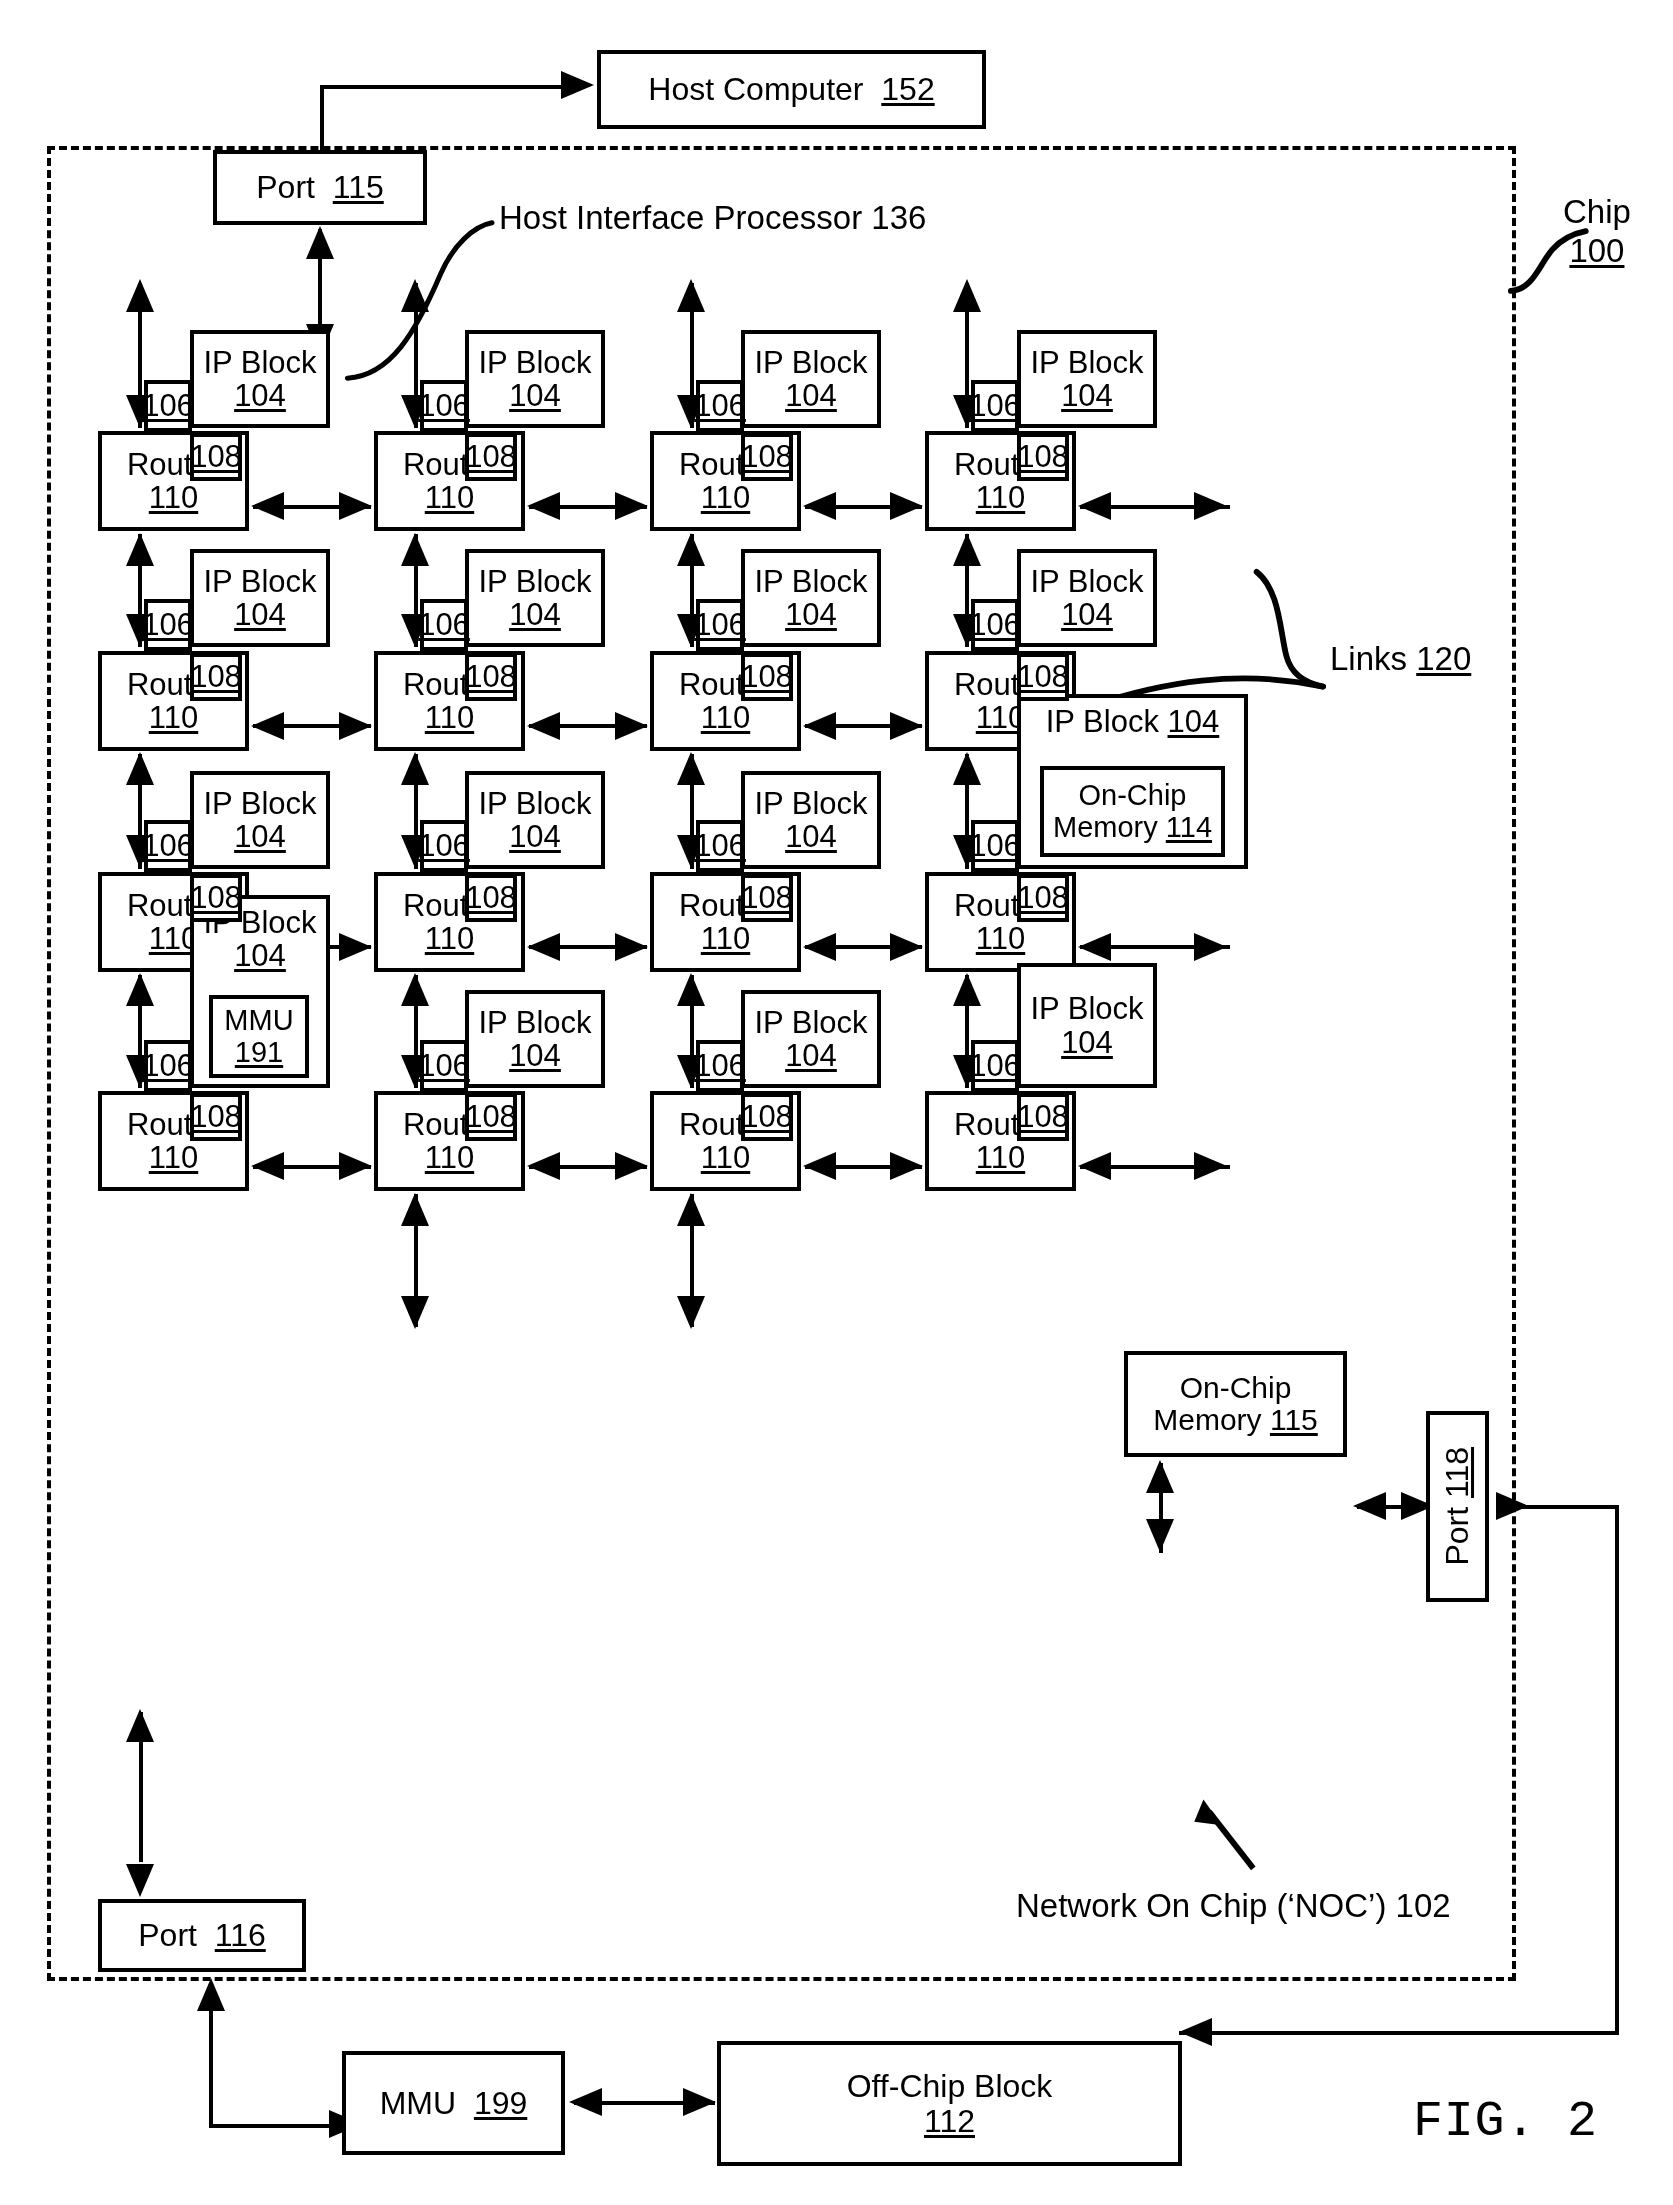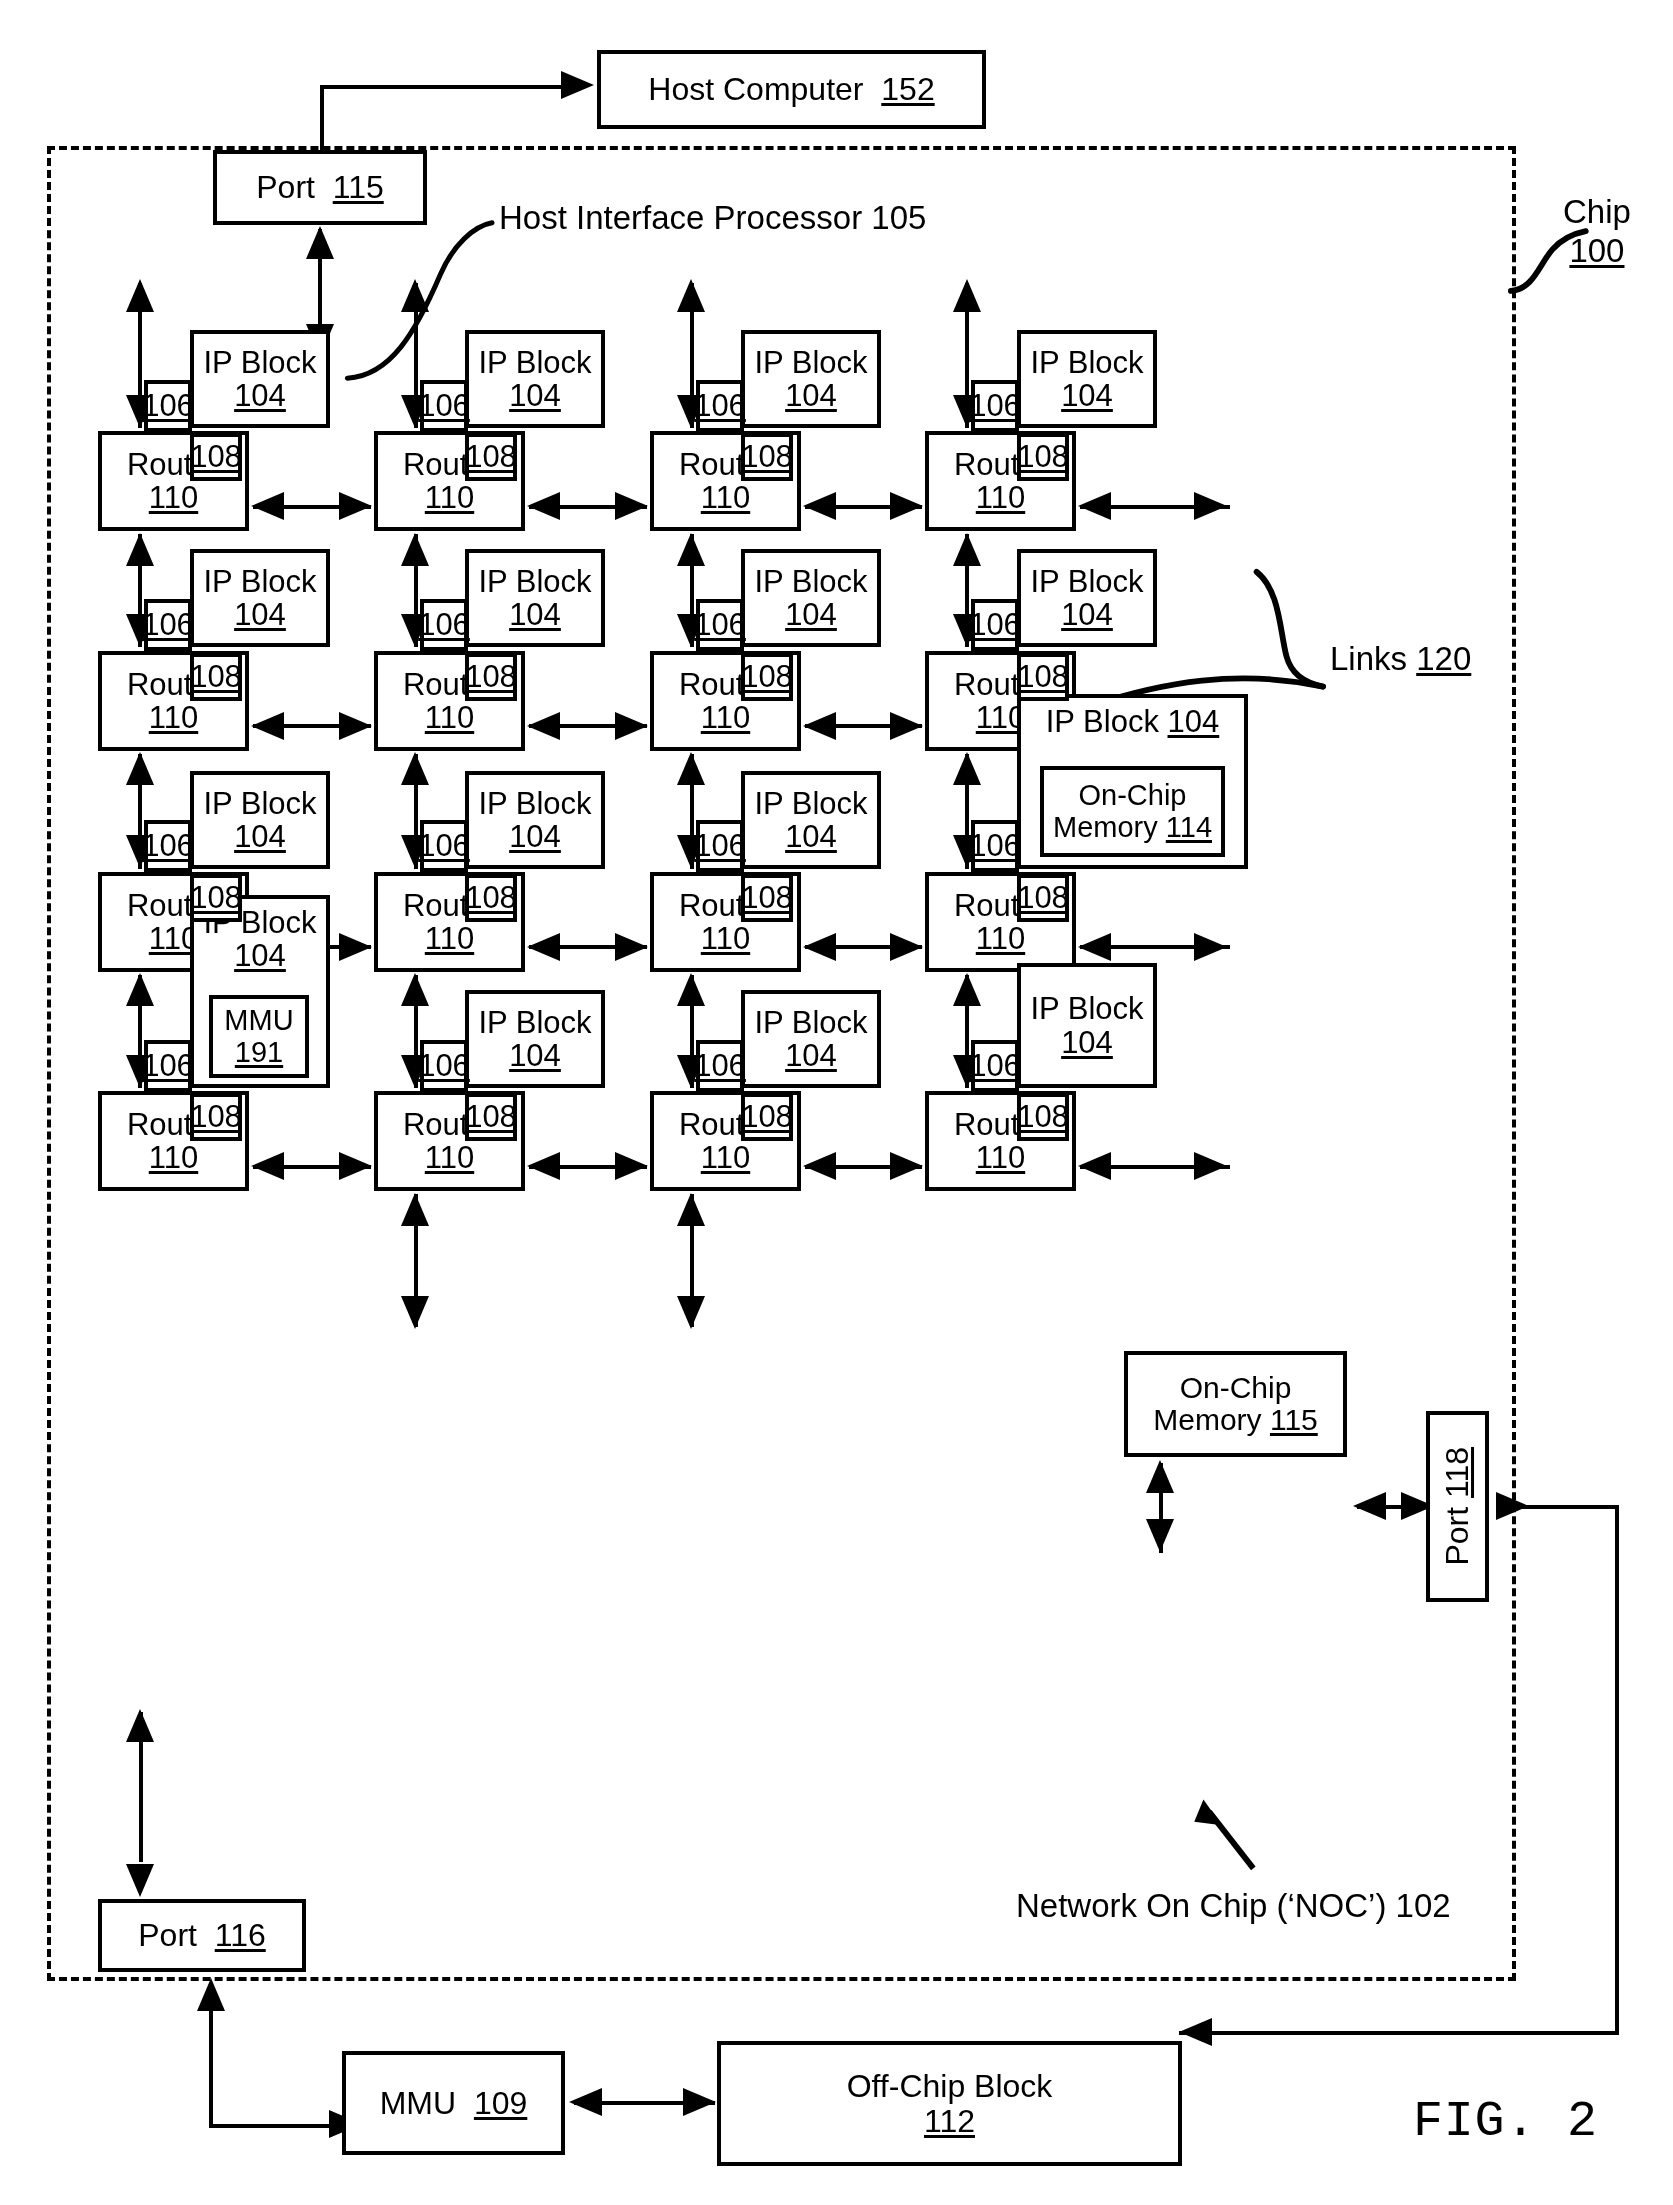--- a/index.html
+++ b/index.html
@@ -108,21 +108,21 @@
 
   <div class="box" style="left:213px; top:150px; width:214px; height:75px;">
     <div class="ln"><span>Port</span>&nbsp;&nbsp;<u class="ref">115</u></div>
   </div>
 
   <div class="vline" style="left:318px; top:229px; height:125px;"></div>
   <div class="ar ar-up" style="left:306px; top:226px;"></div>
   <div class="ar ar-down" style="left:306px; top:324px;"></div>
 
   <div class="lbl" style="left:499px; top:199px;">
-    <span>Host Interface Processor 105</span>
+    <span>Host Interface Processor 136</span>
   </div>
 
   <div class="lbl center" style="left:1563px; top:193px;">
     <div>Chip</div>
     <div><u class="ref">100</u></div>
   </div>
 
   <div class="lbl" style="left:1330px; top:640px;">
     <span>Links&nbsp;</span><u class="ref">120</u>
   </div>
@@ -161,21 +161,21 @@
   <div class="vline" style="left:139px; top:1712px; height:150px;"></div>
   <div class="ar ar-up" style="left:126px; top:1709px;"></div>
   <div class="ar ar-down" style="left:126px; top:1864px;"></div>
 
   <div class="vline" style="left:209px; top:2010px; height:116px;"></div>
   <div class="hline" style="left:209px; top:2124px; width:126px;"></div>
   <div class="ar ar-up" style="left:197px; top:1978px;"></div>
   <div class="ar ar-right" style="left:329px; top:2110px;"></div>
 
   <div class="box" style="left:342px; top:2051px; width:223px; height:104px;">
-    <div class="ln"><span>MMU</span>&nbsp;&nbsp;<u class="ref">109</u></div>
+    <div class="ln"><span>MMU</span>&nbsp;&nbsp;<u class="ref">199</u></div>
   </div>
 
   <div class="hline" style="left:574px; top:2101px; width:141px;"></div>
   <div class="ar ar-left" style="left:569px; top:2088px;"></div>
   <div class="ar ar-right" style="left:683px; top:2088px;"></div>
 
   <div class="box" style="left:717px; top:2041px; width:465px; height:125px;">
     <div class="ln">Off-Chip Block</div>
     <div class="ln"><u class="ref">112</u></div>
   </div>

